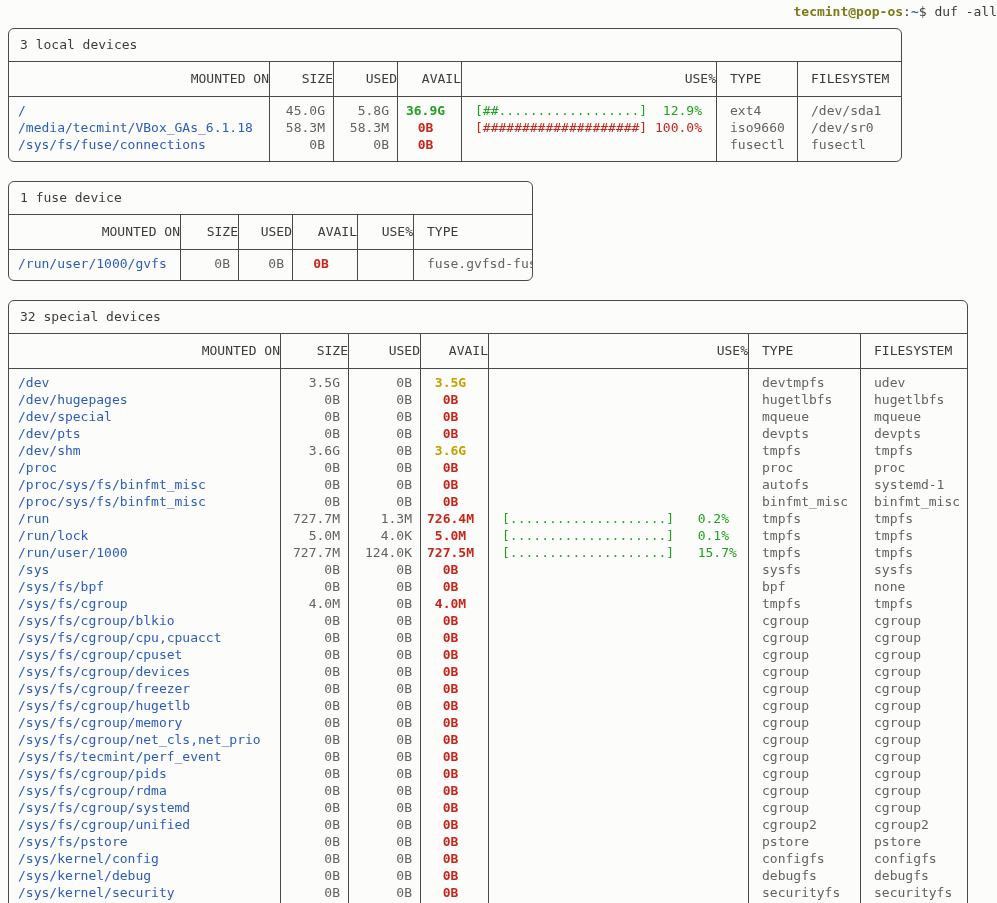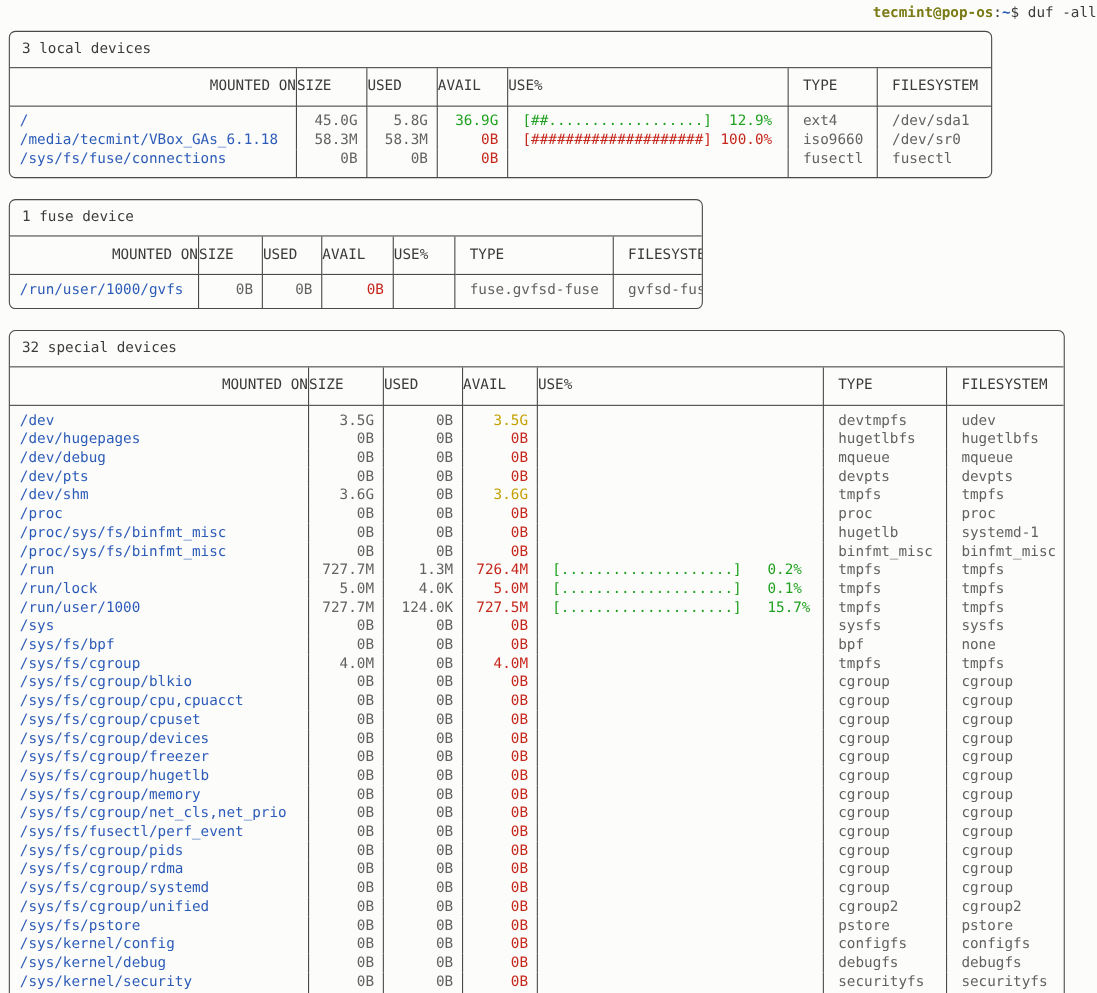--- a/index.html
+++ b/index.html
@@ -31,27 +31,27 @@
   }
   .duf-grid { display: grid; }
   .hcell {
     height: 35px; line-height: 34px;
     border-bottom: 1px solid var(--border, #4a4a4a);
     white-space: pre;
   }
   .bR { border-right: 1px solid var(--border, #4a4a4a); }
   .h-left { padding-left: 9px; text-align: right; }
   .h-pad { padding-left: 13px; }
-  .h-center { text-align: left; }
+  .h-center { text-align: right; }
   .cell { line-height: 17px; white-space: pre; overflow: hidden; }
   .firstRow { padding-top: 5px; }
   .lastRow { padding-bottom: 8px; }
   .c-mount { color: var(--path-blue, #2d5cb8); padding-left: 9px; }
   .c-num   { color: var(--value-gray, #666666); text-align: right; padding-right: 8px; }
-  .c-avail { text-align: right; padding-right: 8px; font-weight: normal; color: var(--value-gray, #666666); }
+  .c-avail { text-align: center; padding-right: 8px; font-weight: bold; color: var(--value-gray, #666666); }
   .c-use   { padding-left: 13px; }
   .c-type, .c-fs { padding-left: 13px; color: var(--value-gray, #5a5a5a); }
   .green  { color: var(--ok-green, #21a121); }
   .red    { color: var(--crit-red, #c5271d); }
   .yellow { color: var(--warn-yellow, #c4a000); }
 </style>
 </head>
 <body>
 
 <div class="terminal">
@@ -83,21 +83,21 @@
           <div class="cell c-fs">/dev/sr0</div>
           <div class="cell c-mount bR lastRow">/sys/fs/fuse/connections</div>
           <div class="cell c-num bR lastRow">0B</div>
           <div class="cell c-num bR lastRow">0B</div>
           <div class="cell c-avail bR lastRow red">0B</div>
           <div class="cell c-use bR lastRow"></div>
           <div class="cell c-type bR lastRow">fusectl</div>
           <div class="cell c-fs lastRow">fusectl</div>
         </div>
       </div>
-      <div class="duf-table" style="width: 631px;">
+      <div class="duf-table" style="width: 525px;">
         <div class="duf-title">1 fuse device</div>
         <div class="duf-grid" style="grid-template-columns: 172px 58px 54px 65px 56px 144px 104px;">
           <div class="hcell h-left bR">MOUNTED ON</div>
           <div class="hcell h-center bR">SIZE</div>
           <div class="hcell h-center bR">USED</div>
           <div class="hcell h-center bR">AVAIL</div>
           <div class="hcell h-center bR">USE%</div>
           <div class="hcell h-pad bR">TYPE</div>
           <div class="hcell h-pad">FILESYSTEM</div>
           <div class="cell c-mount bR firstRow lastRow">/run/user/1000/gvfs</div>
@@ -126,21 +126,21 @@
           <div class="cell c-use bR firstRow"></div>
           <div class="cell c-type bR firstRow">devtmpfs</div>
           <div class="cell c-fs firstRow">udev</div>
           <div class="cell c-mount bR">/dev/hugepages</div>
           <div class="cell c-num bR">0B</div>
           <div class="cell c-num bR">0B</div>
           <div class="cell c-avail bR red">0B</div>
           <div class="cell c-use bR"></div>
           <div class="cell c-type bR">hugetlbfs</div>
           <div class="cell c-fs">hugetlbfs</div>
-          <div class="cell c-mount bR">/dev/debug</div>
+          <div class="cell c-mount bR">/dev/special</div>
           <div class="cell c-num bR">0B</div>
           <div class="cell c-num bR">0B</div>
           <div class="cell c-avail bR red">0B</div>
           <div class="cell c-use bR"></div>
           <div class="cell c-type bR">mqueue</div>
           <div class="cell c-fs">mqueue</div>
           <div class="cell c-mount bR">/dev/pts</div>
           <div class="cell c-num bR">0B</div>
           <div class="cell c-num bR">0B</div>
           <div class="cell c-avail bR red">0B</div>
@@ -159,21 +159,21 @@
           <div class="cell c-num bR">0B</div>
           <div class="cell c-avail bR red">0B</div>
           <div class="cell c-use bR"></div>
           <div class="cell c-type bR">proc</div>
           <div class="cell c-fs">proc</div>
           <div class="cell c-mount bR">/proc/sys/fs/binfmt_misc</div>
           <div class="cell c-num bR">0B</div>
           <div class="cell c-num bR">0B</div>
           <div class="cell c-avail bR red">0B</div>
           <div class="cell c-use bR"></div>
-          <div class="cell c-type bR">hugetlb</div>
+          <div class="cell c-type bR">autofs</div>
           <div class="cell c-fs">systemd-1</div>
           <div class="cell c-mount bR">/proc/sys/fs/binfmt_misc</div>
           <div class="cell c-num bR">0B</div>
           <div class="cell c-num bR">0B</div>
           <div class="cell c-avail bR red">0B</div>
           <div class="cell c-use bR"></div>
           <div class="cell c-type bR">binfmt_misc</div>
           <div class="cell c-fs">binfmt_misc</div>
           <div class="cell c-mount bR">/run</div>
           <div class="cell c-num bR">727.7M</div>
@@ -266,21 +266,21 @@
           <div class="cell c-use bR"></div>
           <div class="cell c-type bR">cgroup</div>
           <div class="cell c-fs">cgroup</div>
           <div class="cell c-mount bR">/sys/fs/cgroup/net_cls,net_prio</div>
           <div class="cell c-num bR">0B</div>
           <div class="cell c-num bR">0B</div>
           <div class="cell c-avail bR red">0B</div>
           <div class="cell c-use bR"></div>
           <div class="cell c-type bR">cgroup</div>
           <div class="cell c-fs">cgroup</div>
-          <div class="cell c-mount bR">/sys/fs/fusectl/perf_event</div>
+          <div class="cell c-mount bR">/sys/fs/tecmint/perf_event</div>
           <div class="cell c-num bR">0B</div>
           <div class="cell c-num bR">0B</div>
           <div class="cell c-avail bR red">0B</div>
           <div class="cell c-use bR"></div>
           <div class="cell c-type bR">cgroup</div>
           <div class="cell c-fs">cgroup</div>
           <div class="cell c-mount bR">/sys/fs/cgroup/pids</div>
           <div class="cell c-num bR">0B</div>
           <div class="cell c-num bR">0B</div>
           <div class="cell c-avail bR red">0B</div>

